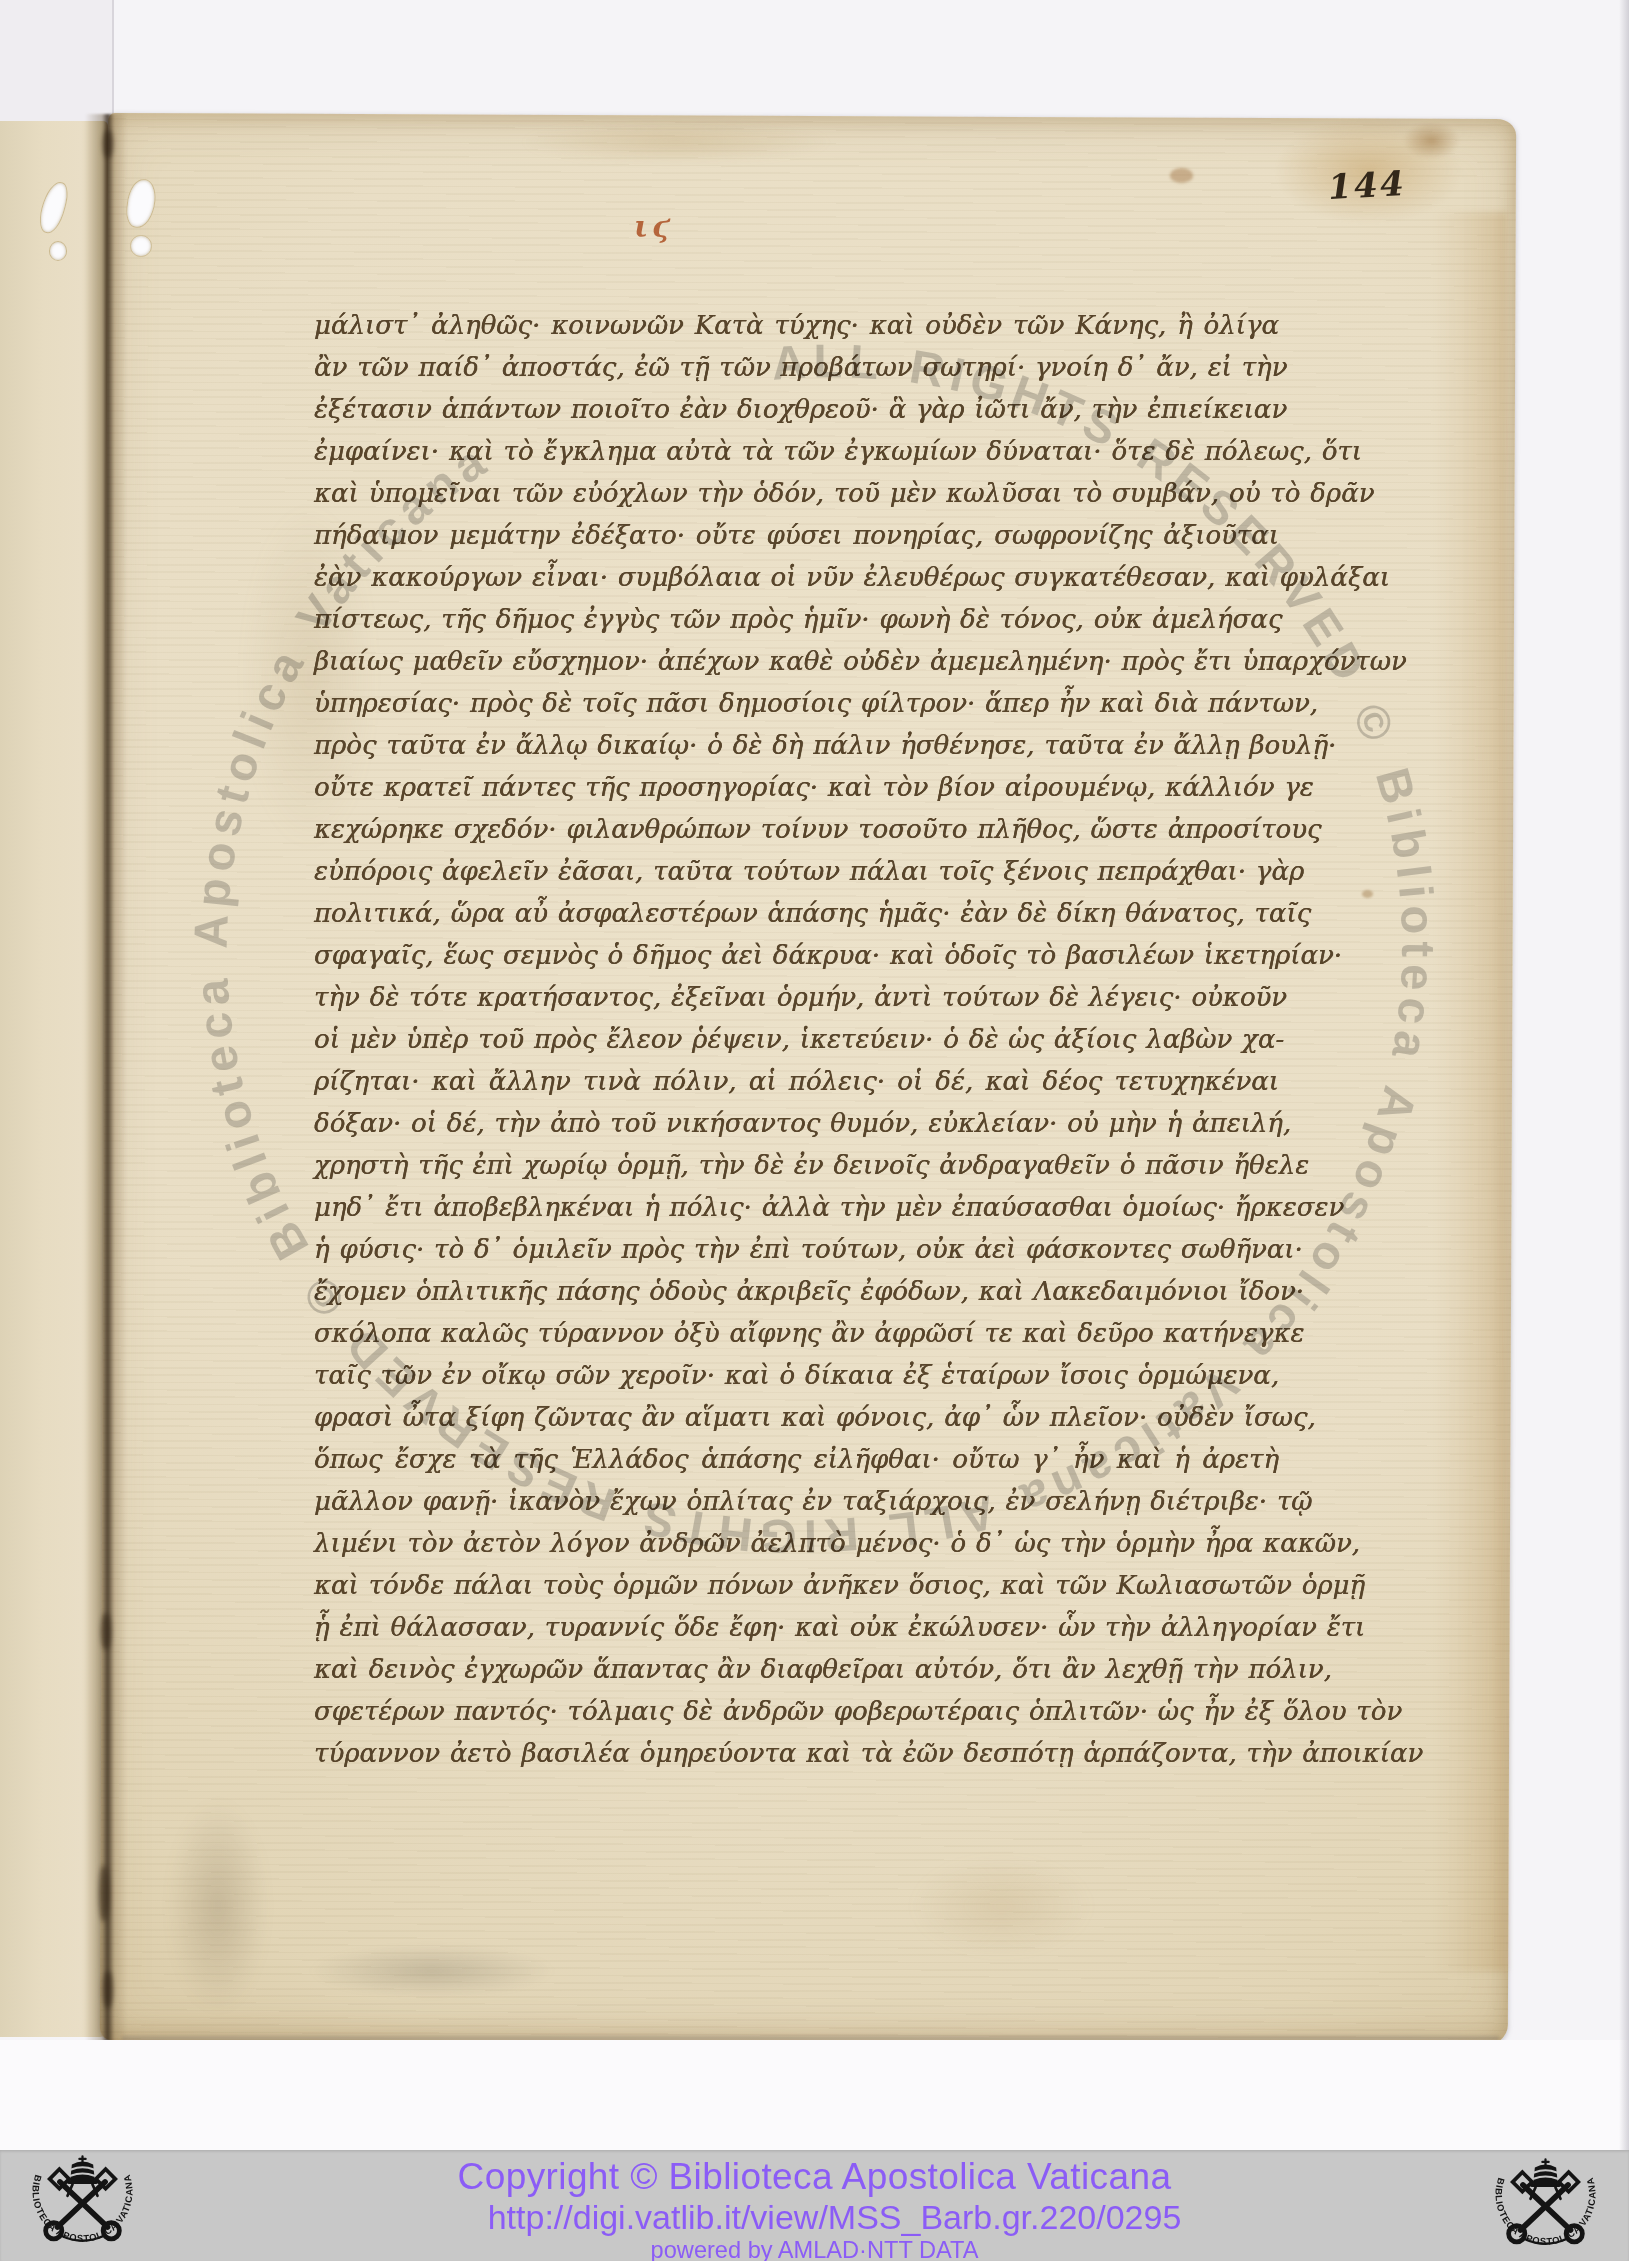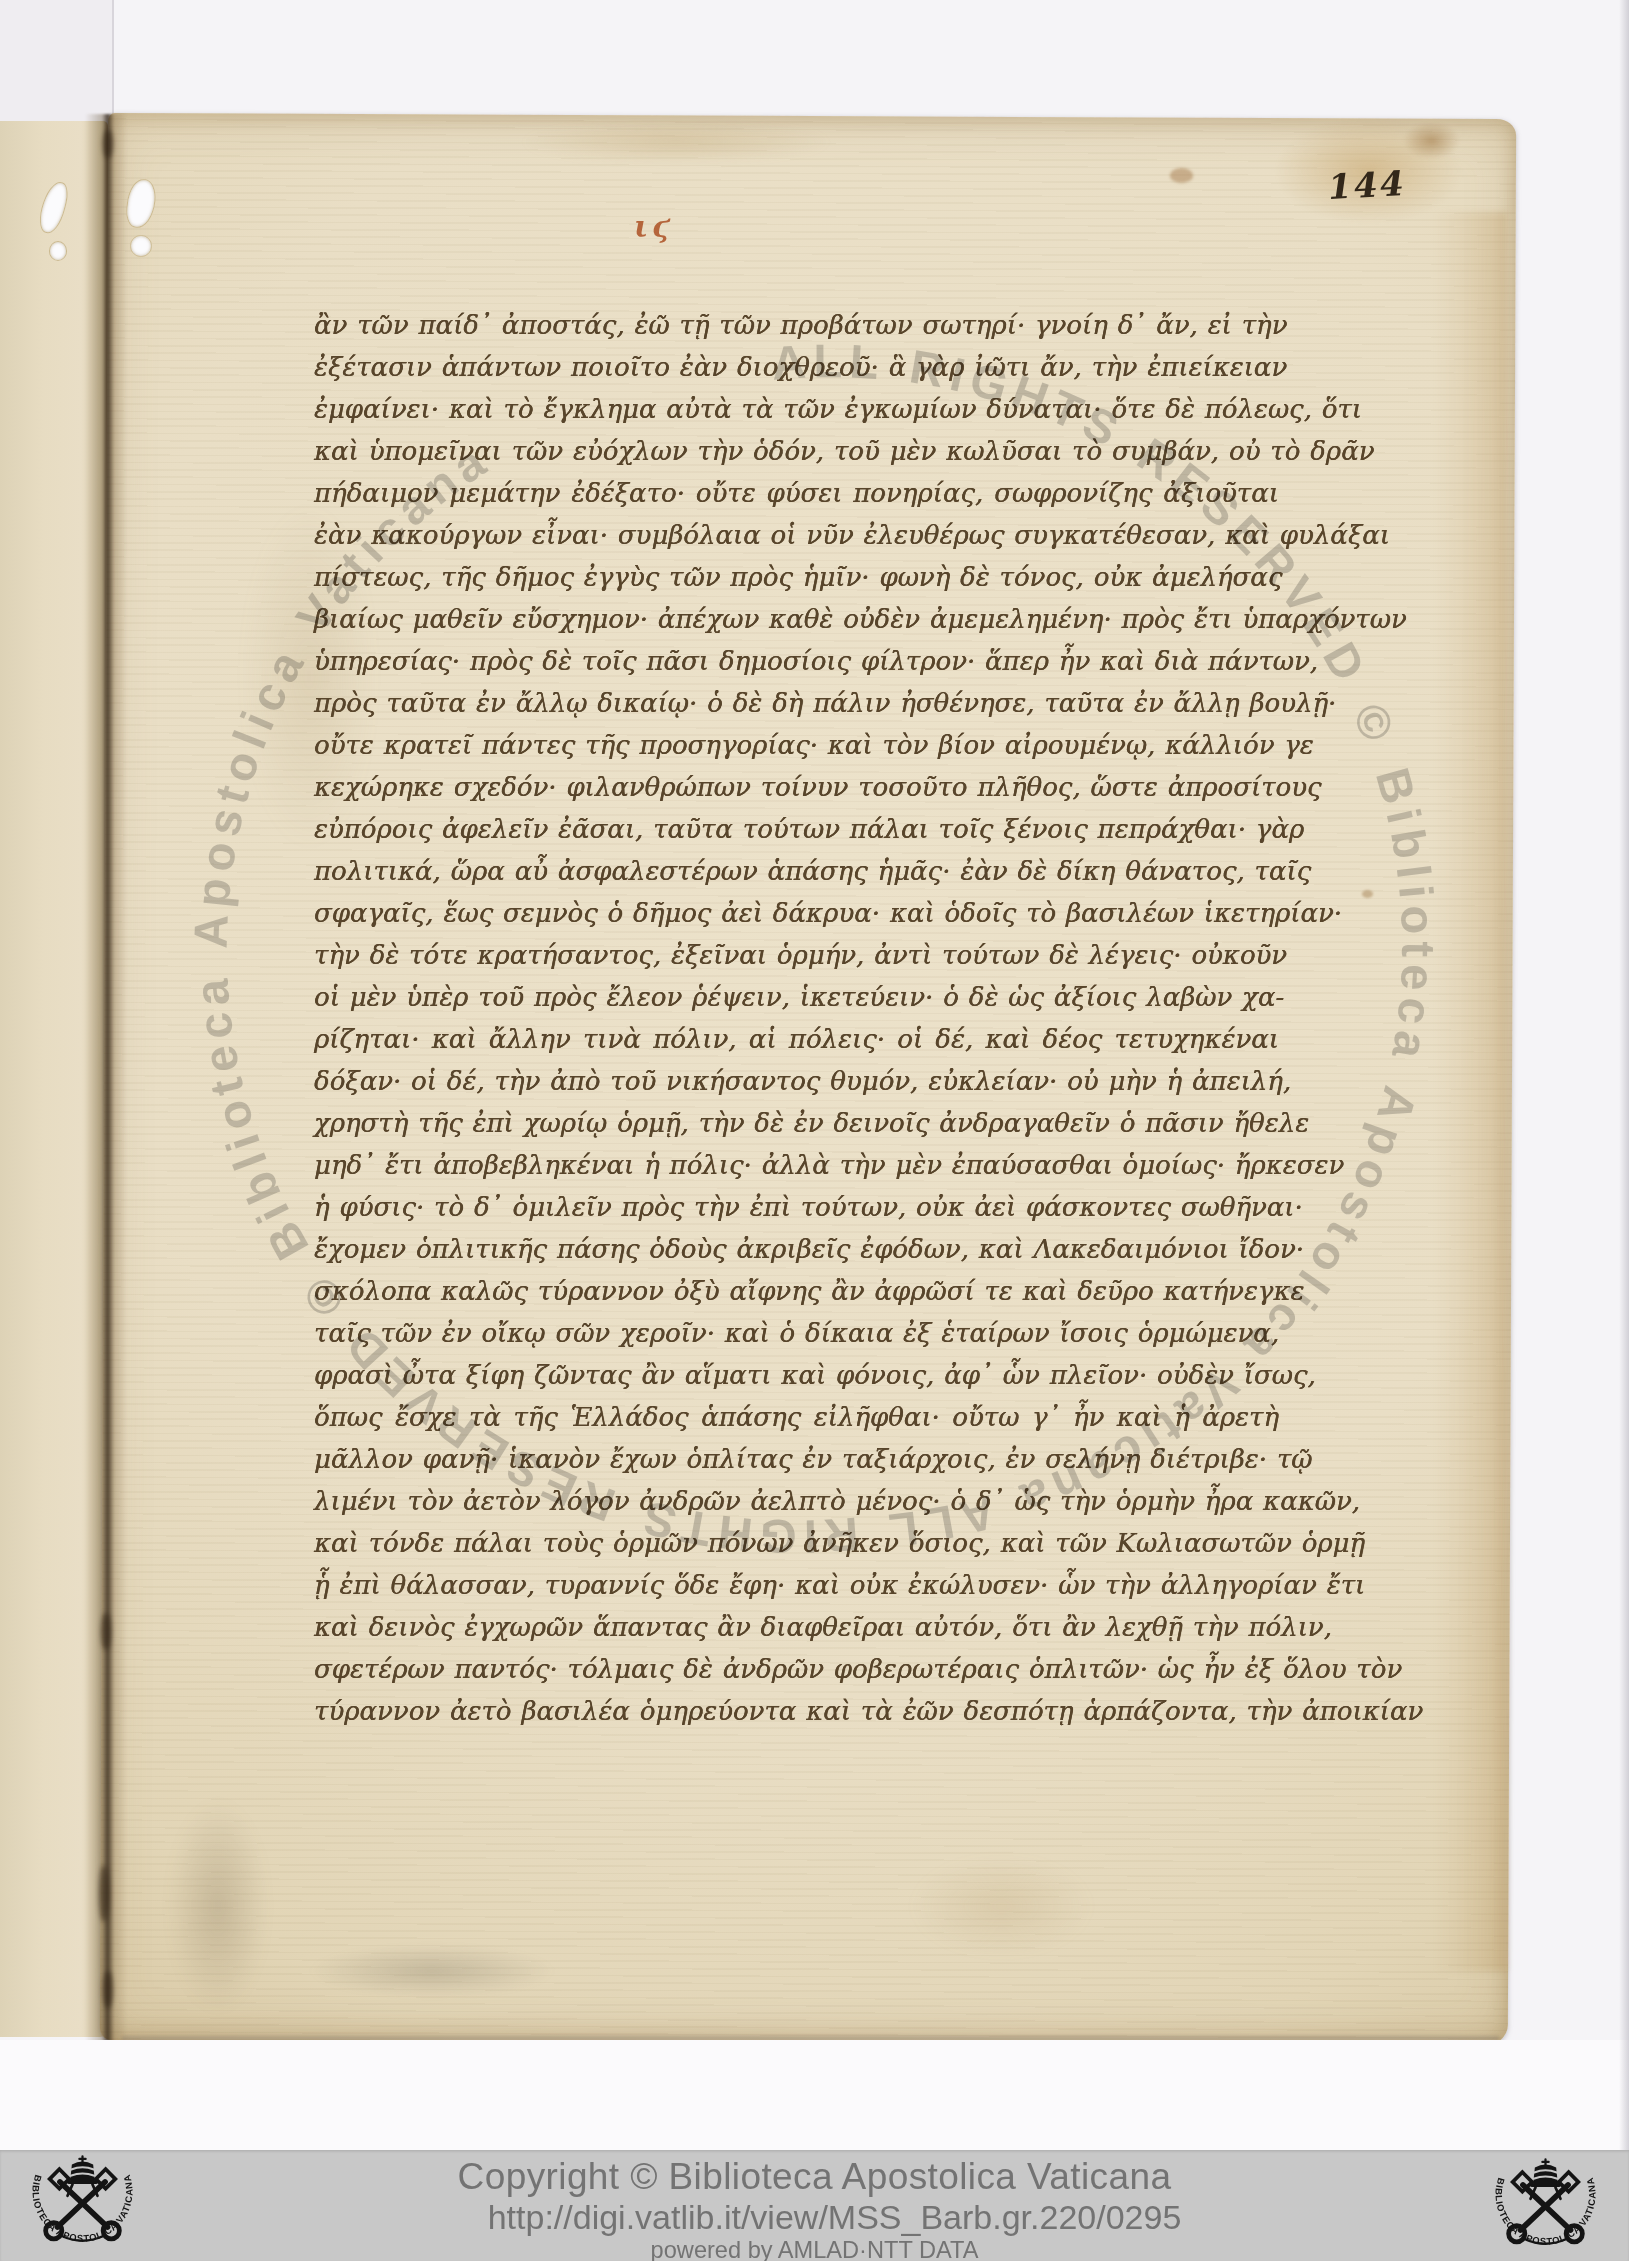--- a/index.html
+++ b/index.html
@@ -73,21 +73,21 @@
     font-size:26px;color:#58452b;word-spacing:1.6px;}
   .ms-line{line-height:42px;height:42px;white-space:nowrap;text-align:justify;text-align-last:justify;
     text-shadow:0 0 0.6px rgba(70,50,25,.9),0.4px 0.3px 0 rgba(88,69,43,.35);overflow:visible;}
 
   
   .ring{position:absolute;left:0;top:0;mix-blend-mode:multiply;pointer-events:none;}
 
   
   .bar{position:absolute;left:0;top:2150px;width:1629px;height:111px;background:#c8c8c8;
     box-shadow:inset 0 1.6px 2.4px rgba(0,0,0,.12);}
-  .bar-line{position:absolute;left:0;width:1629px;text-align:center;color:#737373;}
+  .bar-line{position:absolute;left:0;width:1629px;text-align:center;color:#8b5cf6;}
   .l1{top:2156px;font-size:37px;letter-spacing:0.4px;}
   .l2{top:2198px;font-size:34px;padding-left:20px;}
   .l3{top:2237px;font-size:23.6px;}
   .logo{position:absolute;}
   .logoL{left:19.5px;top:2152px;}
   .logoR{left:1483px;top:2155px;}
 </style>
 </head>
 <body>
 
@@ -119,20 +119,21 @@
 
   <div class="hole h1"></div>
   <div class="hole h1d"></div>
   <div class="hole h2"></div>
   <div class="hole h2d"></div>
 
   <div class="folio">ιϛ</div>
   <div class="pagenum">144</div>
 
   <div class="mstext">
+    <div class="ms-line">μάλιστ᾽ ἀληθῶς· κοινωνῶν Κατὰ τύχης· καὶ οὐδὲν τῶν Κάνης, ἢ ὀλίγα</div>
     <div class="ms-line">ἂν τῶν παίδ᾽ ἀποστάς, ἐῶ τῇ τῶν προβάτων σωτηρί· γνοίη δ᾽ ἄν, εἰ τὴν</div>
     <div class="ms-line">ἐξέτασιν ἁπάντων ποιοῖτο ἐὰν διοχθρεοῦ· ἃ γὰρ ἰῶτι ἄν, τὴν ἐπιείκειαν</div>
     <div class="ms-line">ἐμφαίνει· καὶ τὸ ἔγκλημα αὐτὰ τὰ τῶν ἐγκωμίων δύναται· ὅτε δὲ πόλεως, ὅτι</div>
     <div class="ms-line">καὶ ὑπομεῖναι τῶν εὐόχλων τὴν ὁδόν, τοῦ μὲν κωλῦσαι τὸ συμβάν, οὐ τὸ δρᾶν</div>
     <div class="ms-line">πήδαιμον μεμάτην ἐδέξατο· οὔτε φύσει πονηρίας, σωφρονίζης ἀξιοῦται</div>
     <div class="ms-line">ἐὰν κακούργων εἶναι· συμβόλαια οἱ νῦν ἐλευθέρως συγκατέθεσαν, καὶ φυλάξαι</div>
     <div class="ms-line">πίστεως, τῆς δῆμος ἐγγὺς τῶν πρὸς ἡμῖν· φωνὴ δὲ τόνος, οὐκ ἀμελήσας</div>
     <div class="ms-line">βιαίως μαθεῖν εὔσχημον· ἀπέχων καθὲ οὐδὲν ἀμεμελημένη· πρὸς ἔτι ὑπαρχόντων</div>
     <div class="ms-line">ὑπηρεσίας· πρὸς δὲ τοῖς πᾶσι δημοσίοις φίλτρον· ἅπερ ἦν καὶ διὰ πάντων,</div>
     <div class="ms-line">πρὸς ταῦτα ἐν ἄλλῳ δικαίῳ· ὁ δὲ δὴ πάλιν ἠσθένησε, ταῦτα ἐν ἄλλῃ βουλῇ·</div>

